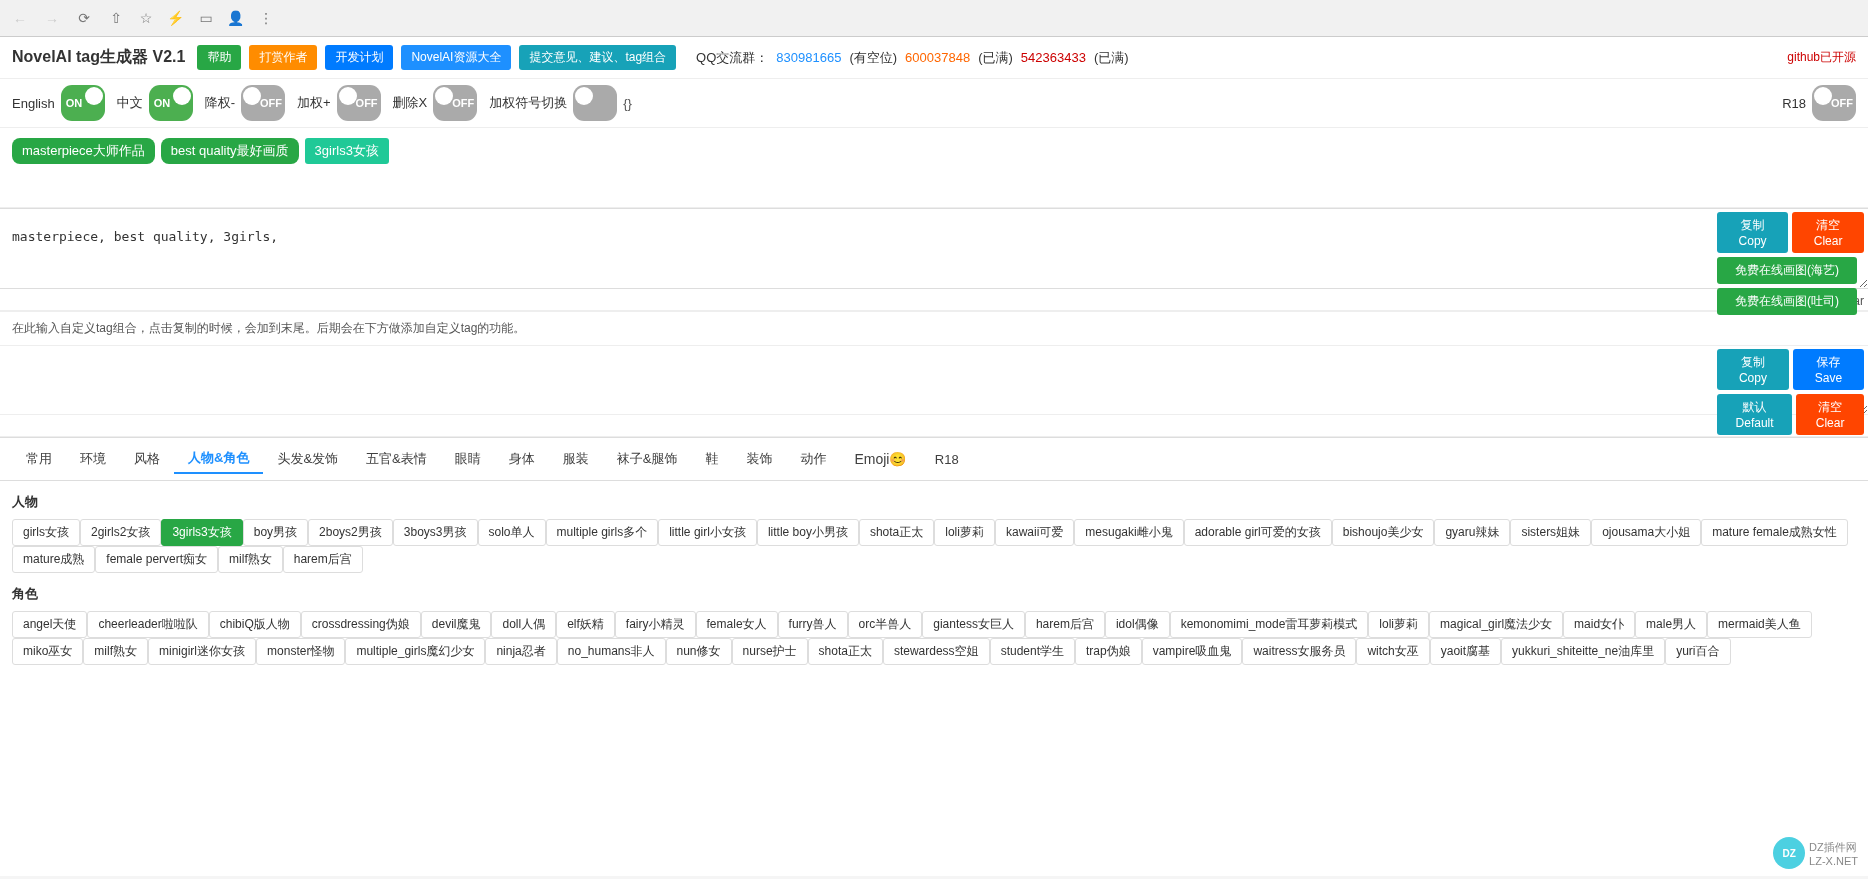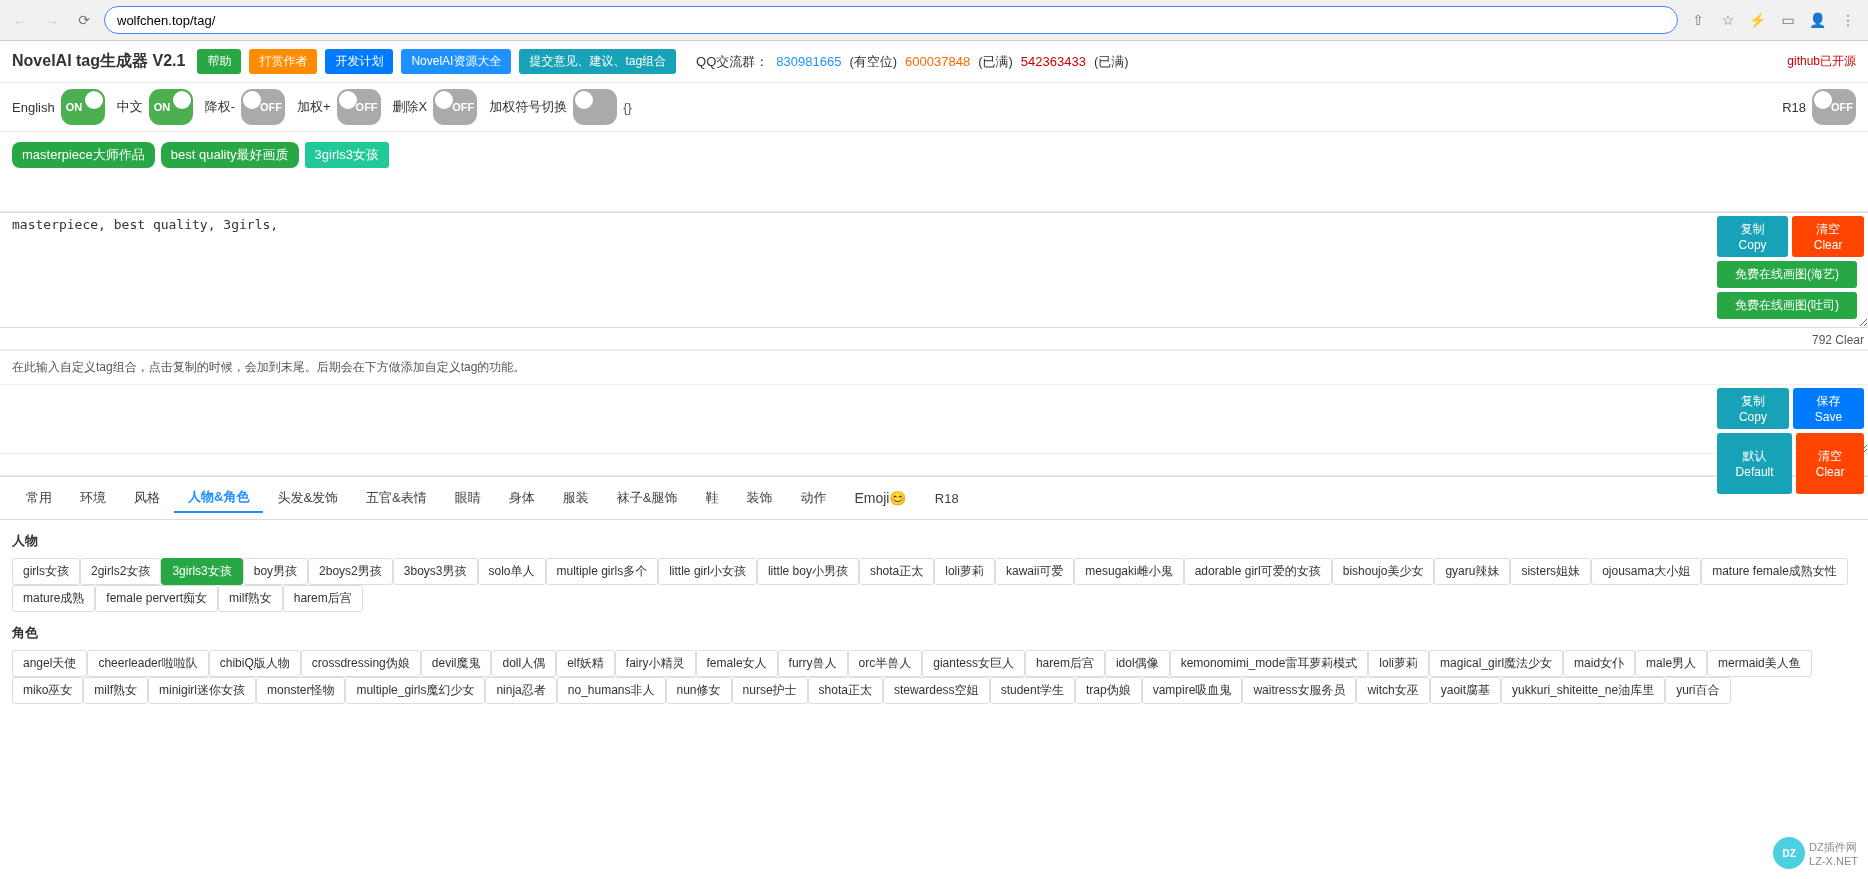--- a/index.html
+++ b/index.html
@@ -151,39 +151,39 @@
       padding: 4px 10px;
       border-radius: 3px;
       font-size: 13px;
       cursor: pointer;
       color: white;
     }
     .tag-chip-green { background: #28a745; border-radius: 8px; }
     .tag-chip-teal { background: #20c997; }
     .main-textarea {
       width: 100%;
-      height: 116px;
+      height: 81px;
       border: 1px solid #ddd;
       border-left: none;
       border-right: none;
-      padding: 4px 12px;
+      padding: 20px 12px;
       font-size: 13px;
       resize: vertical;
       outline: none;
       color: #333;
     }
     .action-btn-row {
       display: flex;
       gap: 4px;
     }
 
     .btn-copy { background: #17a2b8; color: white; padding: 5px 12px; border: none; border-radius: 3px; cursor: pointer; font-size: 12px; }
     .btn-clear-red { background: #ff4500; color: white; padding: 5px 12px; border: none; border-radius: 3px; cursor: pointer; font-size: 12px; }
     .btn-save { background: #007bff; color: white; padding: 5px 12px; border: none; border-radius: 3px; cursor: pointer; font-size: 12px; }
-    .btn-default { background: #17a2b8; color: white; padding: 15px 12px; border: none; border-radius: 3px; cursor: pointer; font-size: 12px; }
+    .btn-default { background: #17a2b8; color: white; padding: 5px 12px; border: none; border-radius: 3px; cursor: pointer; font-size: 12px; }
 
     .btn-free-haiyun { background: #28a745; color: white; padding: 5px 10px; border: none; border-radius: 3px; cursor: pointer; font-size: 12px; width: 140px; }
     .btn-free-shishu { background: #28a745; color: white; padding: 5px 10px; border: none; border-radius: 3px; cursor: pointer; font-size: 12px; width: 140px; }
 
     
     .custom-tag-note {
       padding: 8px 12px;
       font-size: 12px;
       color: #555;
       border-top: 1px solid #eee;
@@ -280,21 +280,20 @@
       padding: 4px 4px;
     }
   </style>
 </head>
 <body>
 
 <div class="browser-chrome">
   <button class="browser-nav-btn" disabled="">←</button>
   <button class="browser-nav-btn" disabled="">→</button>
   <button class="browser-nav-btn">⟳</button>
-  <input class="address-bar" type="text" value="wolfchen.top/tag/" style="">
   <div class="browser-actions">
     <button class="browser-action-btn">⇧</button>
     <button class="browser-action-btn">☆</button>
     <button class="browser-action-btn">⚡</button>
     <button class="browser-action-btn">▭</button>
     <button class="browser-action-btn">👤</button>
     <button class="browser-action-btn">⋮</button>
   </div>
 </div>
 

